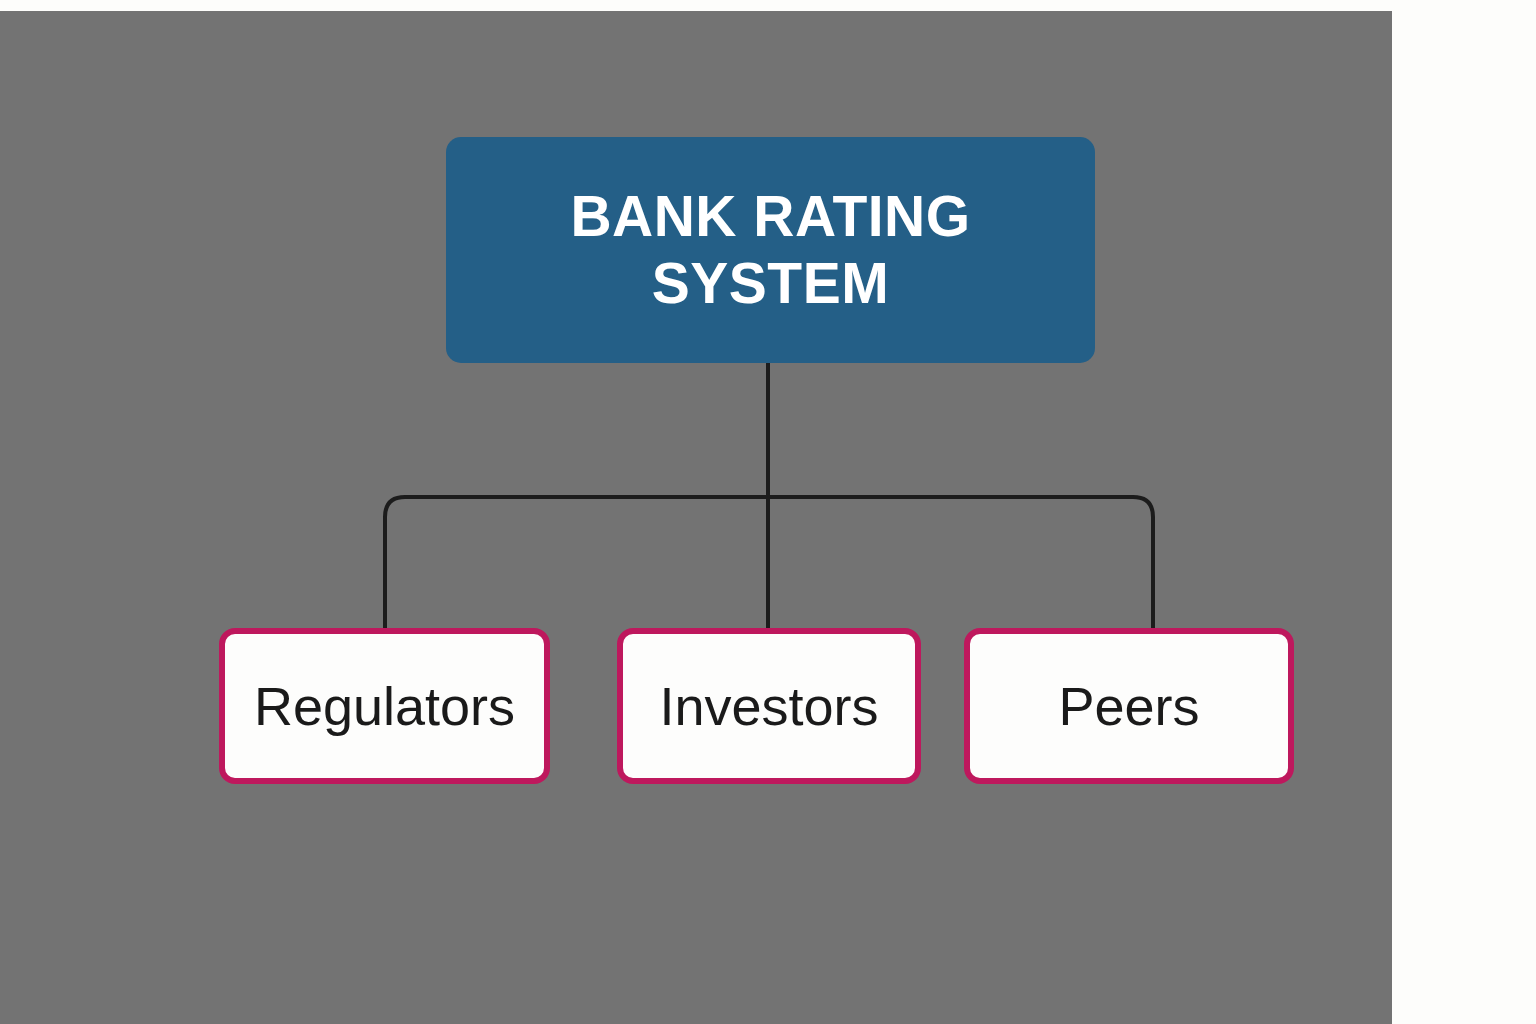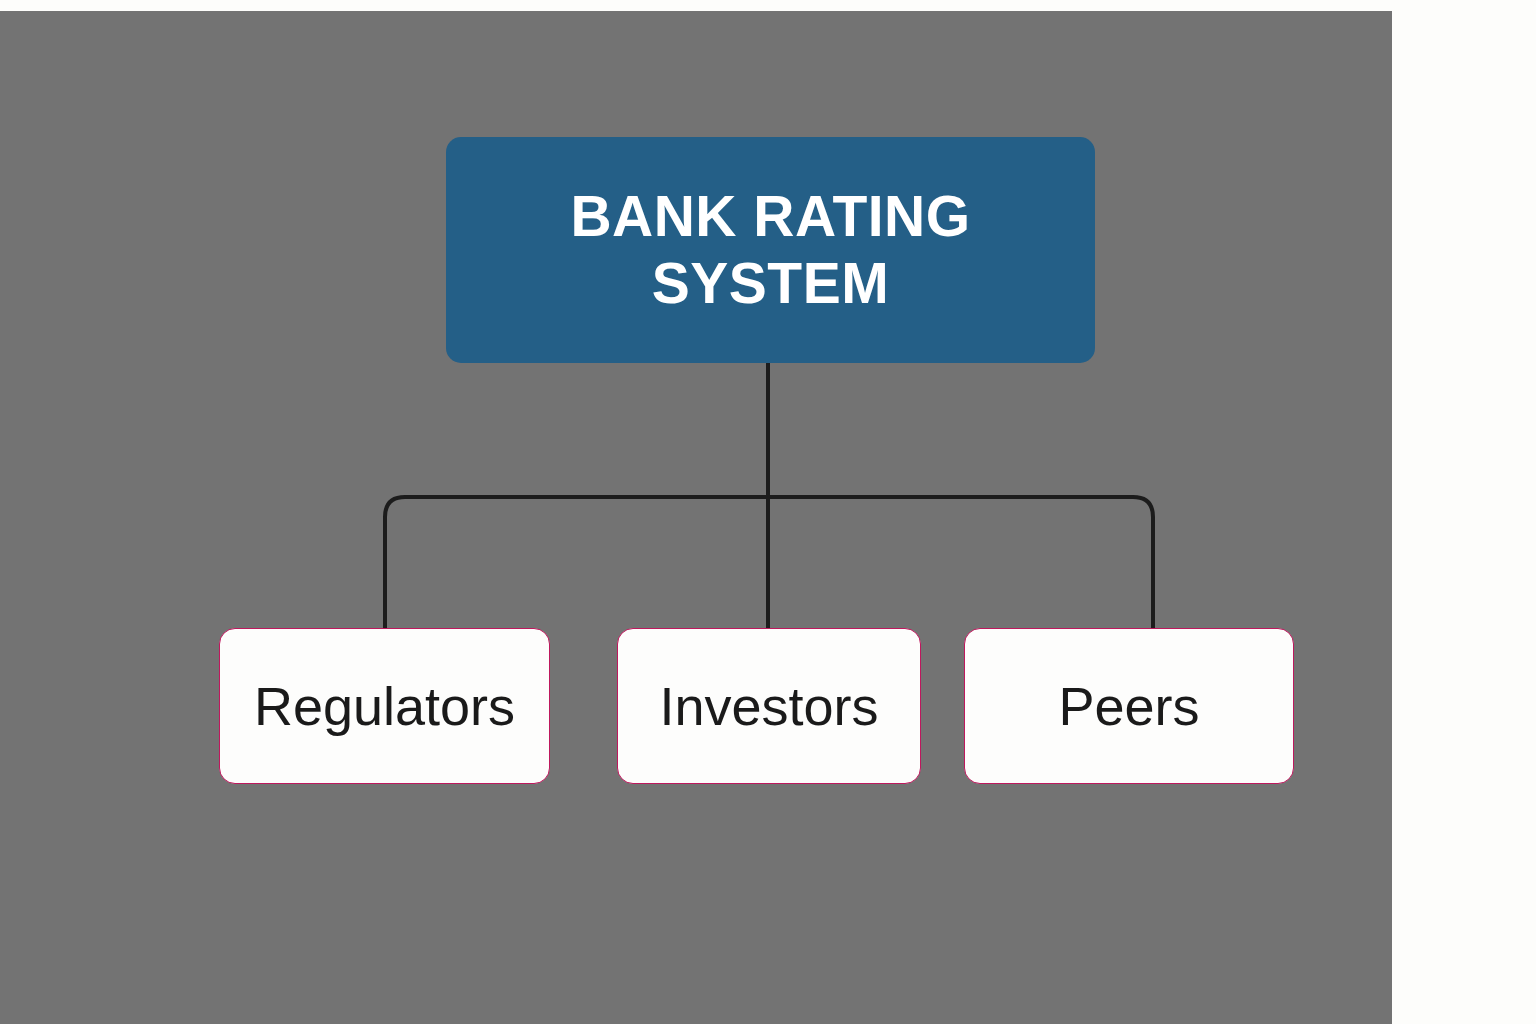--- a/index.html
+++ b/index.html
@@ -59,21 +59,21 @@
     margin: 0;
     padding: 0 20px;
   }
 
   
   .child-node {
     position: absolute;
     top: 617px;
     height: 156px;
     background: #fdfdfc;
-    border: 1px solid #be185d;
+    border: 6px solid #be185d;
     border-radius: 16px;
     display: flex;
     align-items: center;
     justify-content: center;
     box-sizing: border-box;
     z-index: 3;
   }
   .child-label {
     color: #1a1a1a;
     font-size: 54px;

